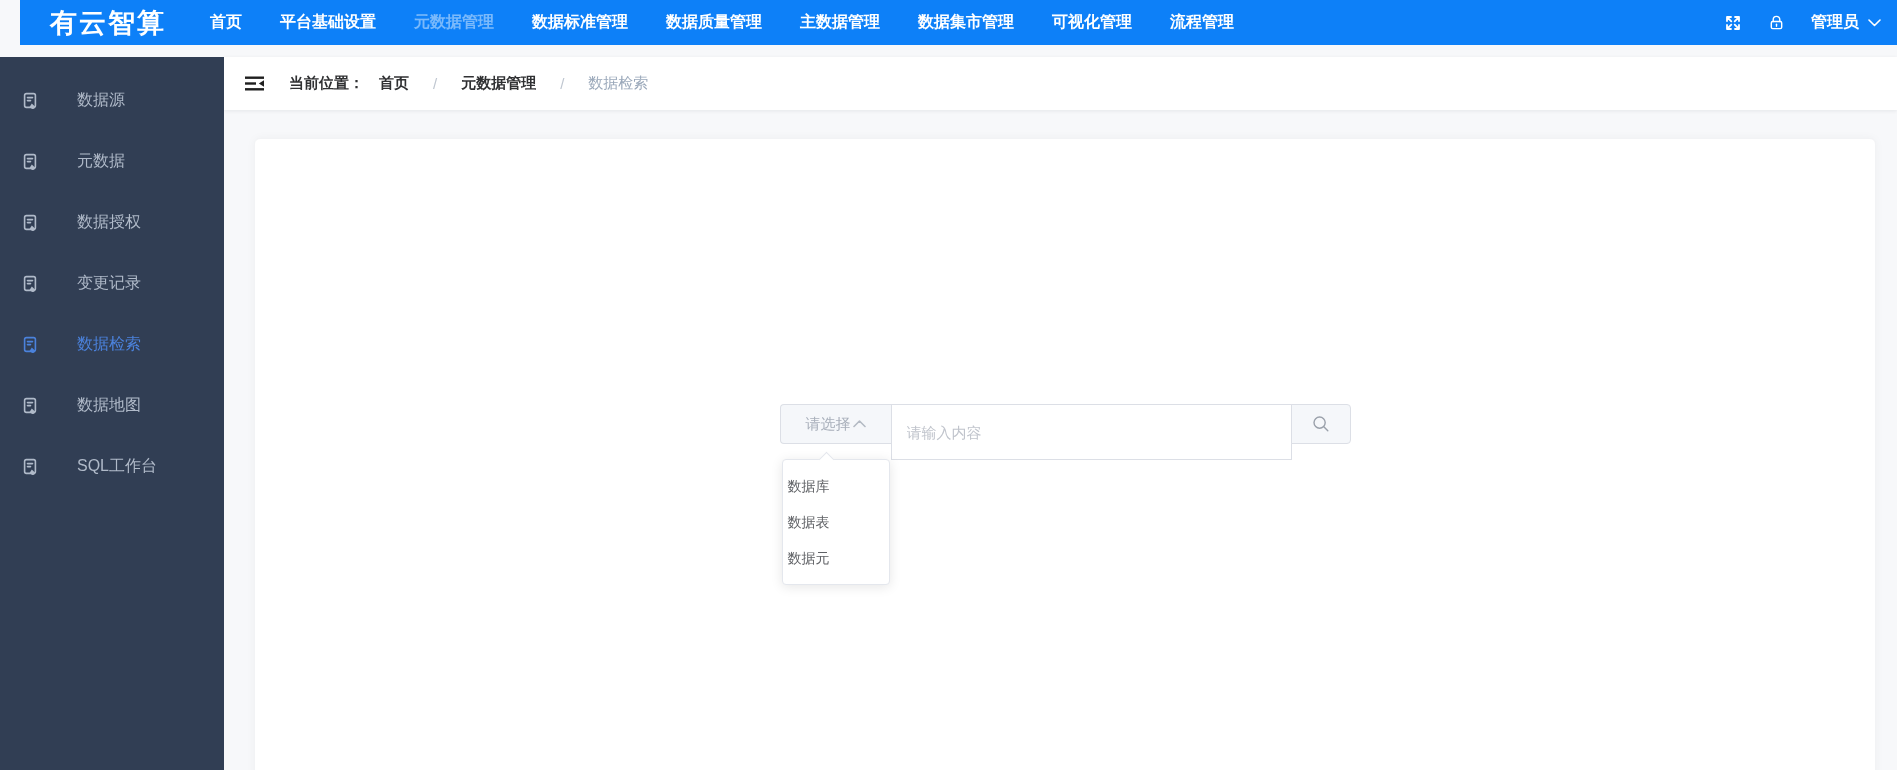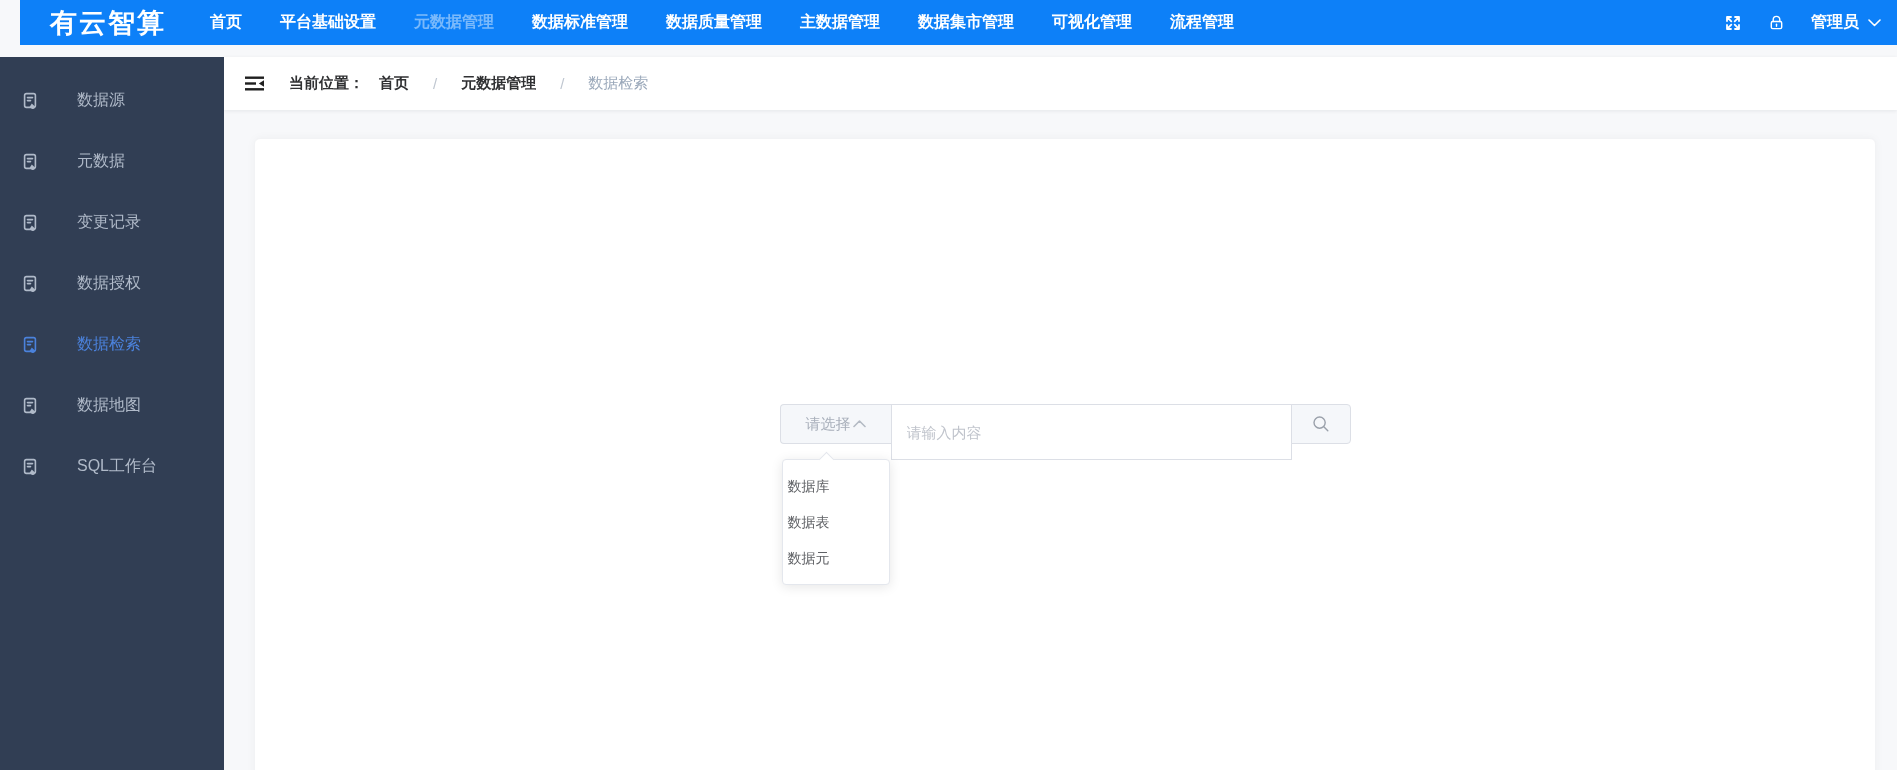--- a/index.html
+++ b/index.html
@@ -136,32 +136,32 @@
     </div>
     <div class="side-item">
       <span class="icon">
         <svg width="18" height="18" viewBox="0 0 18 18" fill="none" stroke="currentColor" stroke-width="1.6" stroke-linecap="round">
           <rect x="2.6" y="1.6" width="10.8" height="13.8" rx="1.8"></rect>
           <line x1="5.5" y1="5.6" x2="10.5" y2="5.6"></line>
             <line x1="5.5" y1="8.6" x2="8.5" y2="8.6"></line>
           <path d="M9.8 11.4 l3.4 3.4 -1 1.9 -2.2 0.3 -2.3 -2.3 z" fill="currentColor" stroke="none"></path>
         </svg>
       </span>
+      <span>数据授权</span>
+    </div>
+    <div class="side-item">
+      <span class="icon">
+        <svg width="18" height="18" viewBox="0 0 18 18" fill="none" stroke="currentColor" stroke-width="1.6" stroke-linecap="round">
+          <rect x="2.6" y="1.6" width="10.8" height="13.8" rx="1.8"></rect>
+          <line x1="5.5" y1="5.6" x2="10.5" y2="5.6"></line>
+            <line x1="5.5" y1="8.6" x2="8.5" y2="8.6"></line>
+          <path d="M9.8 11.4 l3.4 3.4 -1 1.9 -2.2 0.3 -2.3 -2.3 z" fill="currentColor" stroke="none"></path>
+        </svg>
+      </span>
       <span>变更记录</span>
-    </div>
-    <div class="side-item">
-      <span class="icon">
-        <svg width="18" height="18" viewBox="0 0 18 18" fill="none" stroke="currentColor" stroke-width="1.6" stroke-linecap="round">
-          <rect x="2.6" y="1.6" width="10.8" height="13.8" rx="1.8"></rect>
-          <line x1="5.5" y1="5.6" x2="10.5" y2="5.6"></line>
-            <line x1="5.5" y1="8.6" x2="8.5" y2="8.6"></line>
-          <path d="M9.8 11.4 l3.4 3.4 -1 1.9 -2.2 0.3 -2.3 -2.3 z" fill="currentColor" stroke="none"></path>
-        </svg>
-      </span>
-      <span>数据授权</span>
     </div>
     <div class="side-item active">
       <span class="icon">
         <svg width="18" height="18" viewBox="0 0 18 18" fill="none" stroke="currentColor" stroke-width="1.6" stroke-linecap="round">
           <rect x="2.6" y="1.6" width="10.8" height="13.8" rx="1.8"></rect>
           <line x1="5.5" y1="5.6" x2="10.5" y2="5.6"></line>
             <line x1="5.5" y1="8.6" x2="8.5" y2="8.6"></line>
           <path d="M9.8 11.4 l3.4 3.4 -1 1.9 -2.2 0.3 -2.3 -2.3 z" fill="currentColor" stroke="none"></path>
         </svg>
       </span>

